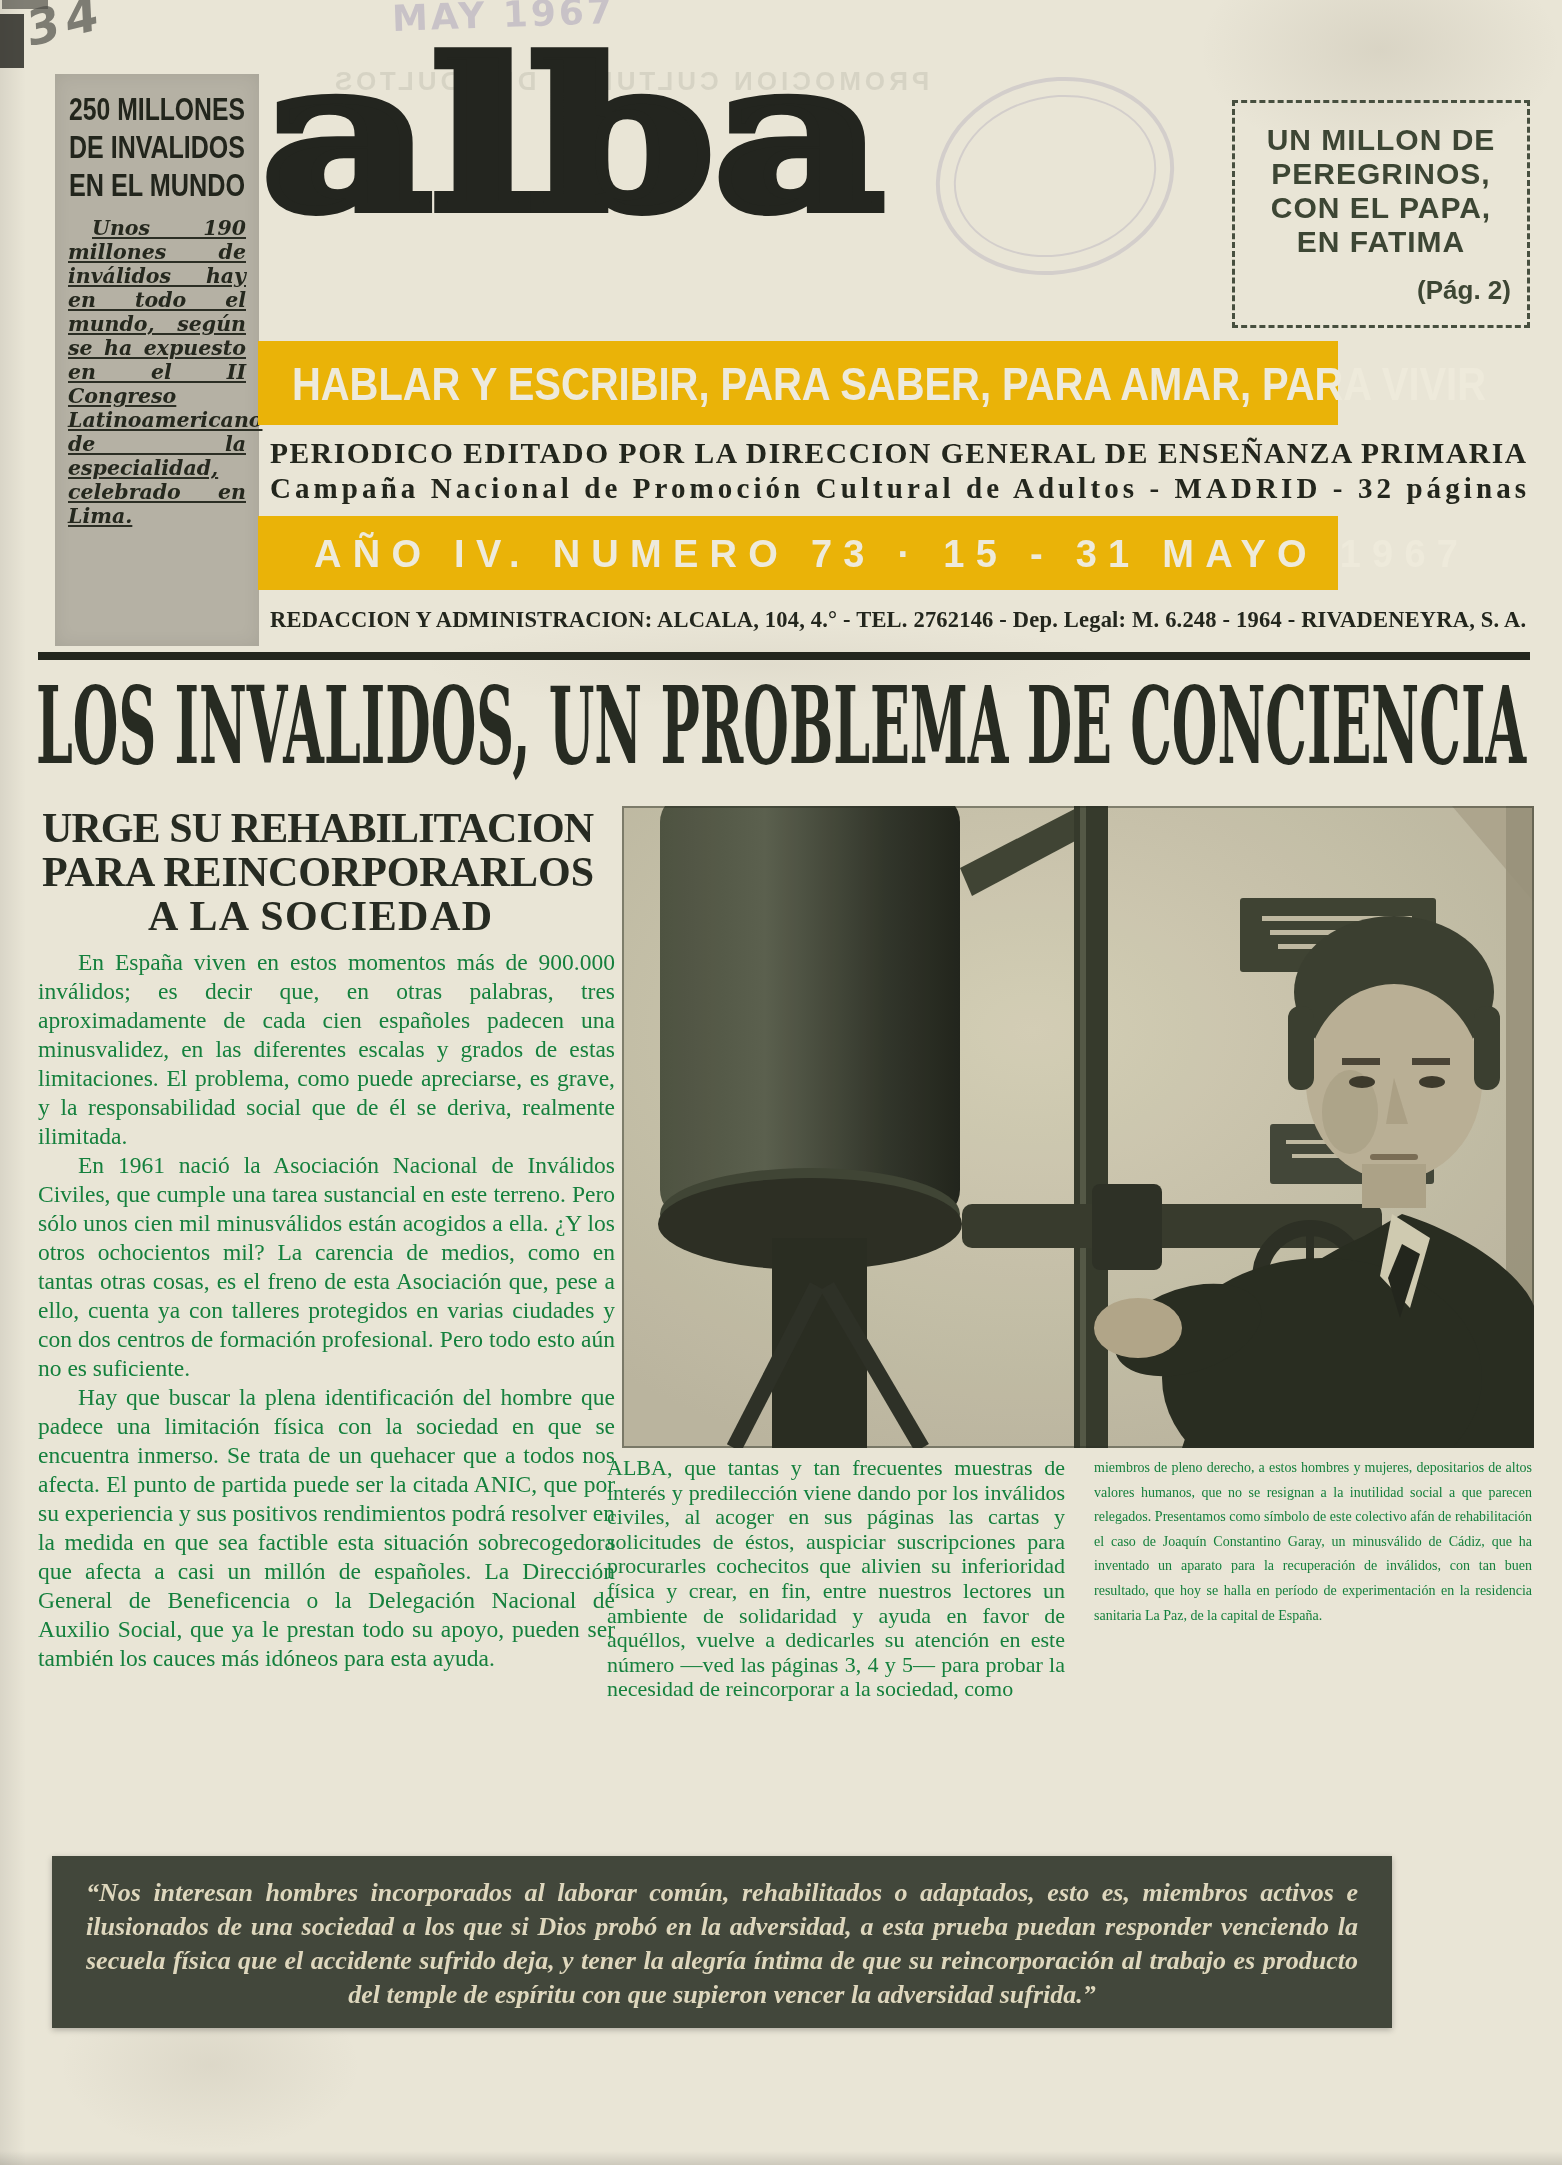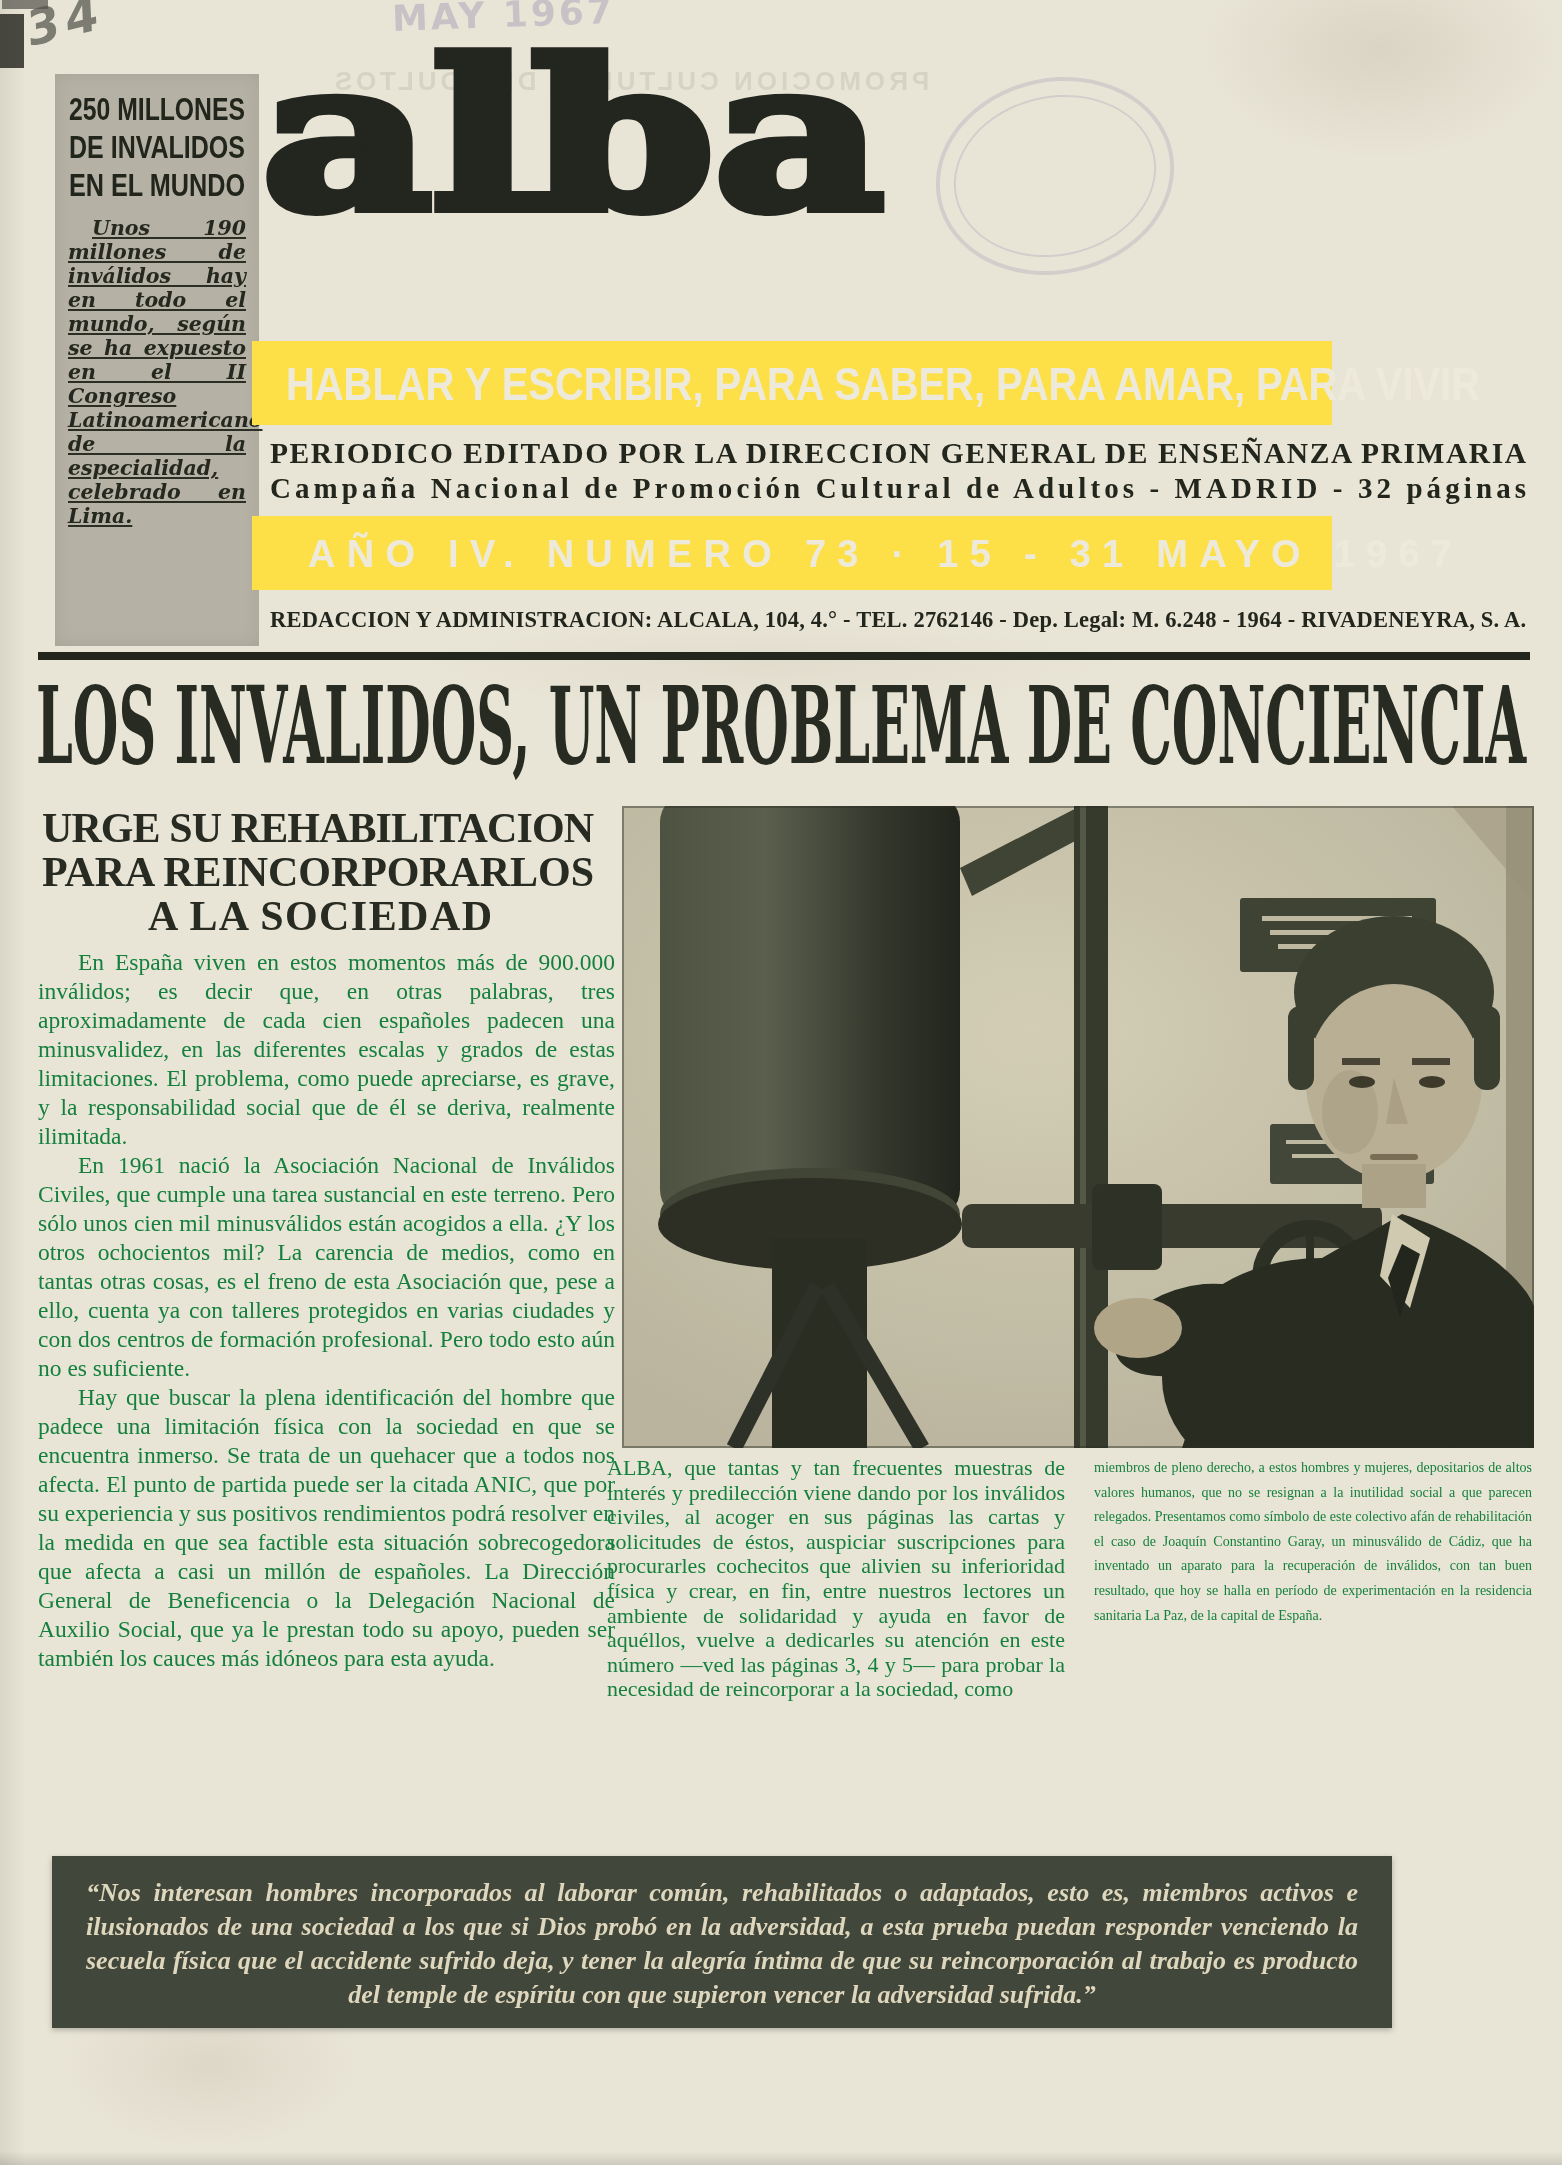--- a/index.html
+++ b/index.html
@@ -43,21 +43,21 @@
 
   
   .promo-box{position:absolute;left:1232px;top:100px;width:298px;height:228px;box-sizing:border-box;
         border:3.5px dashed #474f3f;padding:20px 12px 10px;}
   .promo-line{font-family:"Liberation Sans",sans-serif;font-weight:bold;font-size:30px;line-height:34px;
         text-align:center;color:#3d4634;letter-spacing:1px;}
   .promo-pageref{font-family:"Liberation Sans",sans-serif;font-weight:bold;font-size:26px;
         color:#3d4634;text-align:right;margin-top:16px;padding-right:4px;}
 
   
-  .bar{position:absolute;left:252px;width:1080px;background:#fde047;}
+  .bar{position:absolute;left:258px;width:1080px;background:#eab308;}
   .slogan-bar{top:341px;height:84px;}
   .issue-bar{top:516px;height:74px;}
   .bar svg{display:block;}
   .bar text{font-family:"Liberation Sans",sans-serif;font-weight:bold;fill:#eeeadb;}
   .publine{position:absolute;left:268px;}
   .publine text{font-family:"Liberation Serif",serif;font-weight:bold;fill:#23261d;}
   .rule{position:absolute;left:38px;top:652px;width:1492px;height:8px;background:#23261d;}
 
   
   .headline-svg{position:absolute;left:34px;top:668px;}
@@ -112,20 +112,27 @@
       <p>Unos 190 millones de inválidos hay en todo el mundo, según se ha expuesto en el II Congreso Latinoamericano de la especialidad, celebrado en Lima.</p>
     </div>
   </div>
 
   <div class="logo-wrap">
     <svg width="650" height="220" viewBox="0 0 650 220">
       <text x="4" y="178" font-size="205" textLength="622" lengthAdjust="spacingAndGlyphs">alba</text>
     </svg>
   </div>
 
+  <div class="promo-box">
+    <div class="promo-line">UN MILLON DE</div>
+    <div class="promo-line">PEREGRINOS,</div>
+    <div class="promo-line">CON EL PAPA,</div>
+    <div class="promo-line">EN FATIMA</div>
+    <div class="promo-pageref">(Pág. 2)</div>
+  </div>
 
   <div class="bar slogan-bar">
     <svg width="1262" height="84" viewBox="0 0 1262 84">
       <text x="34" y="59" font-size="47" textLength="1194" lengthAdjust="spacingAndGlyphs">HABLAR Y ESCRIBIR, PARA SABER, PARA AMAR, PARA VIVIR</text>
     </svg>
   </div>
 
   <svg class="publine" style="top:436px;" width="1262" height="34" viewBox="0 0 1262 34">
     <text x="2" y="27" font-size="29.5" textLength="1256" lengthAdjust="spacing">PERIODICO EDITADO POR LA DIRECCION GENERAL DE ENSEÑANZA PRIMARIA</text>
   </svg>

